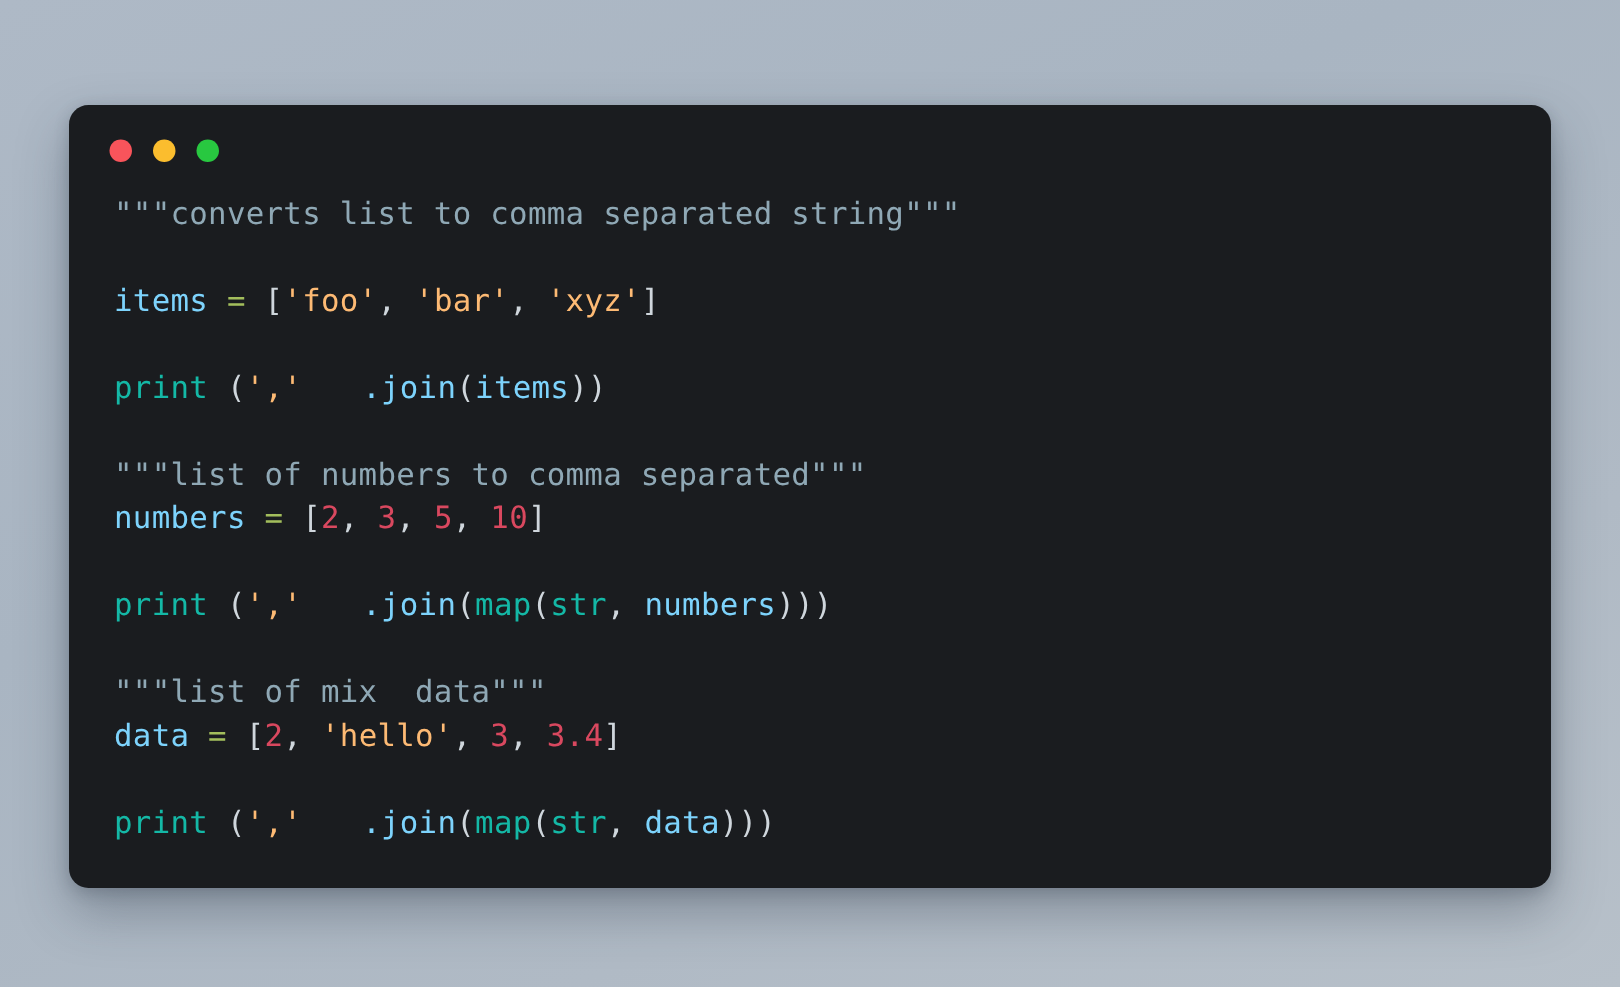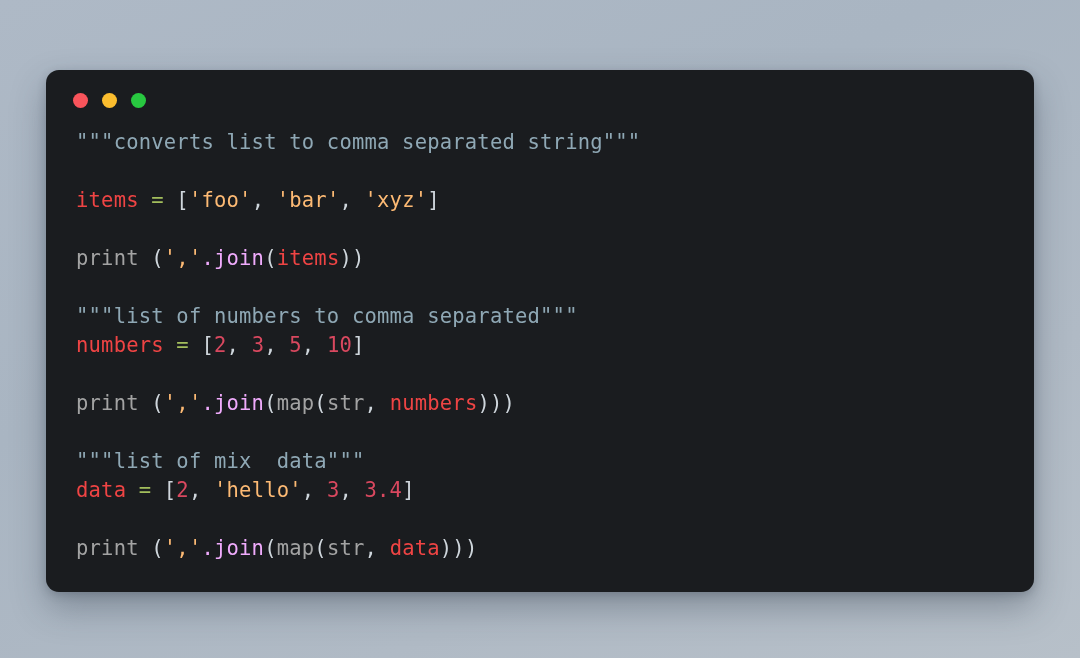--- a/index.html
+++ b/index.html
@@ -87,24 +87,24 @@
     display: block;
     min-height: 29px;
   }
   .ln.blank {
     height: 29px;
   }
 
   
   .t-doc    { color: #8fa8b5; }
   .t-str    { color: #fdba74; }
-  .t-name   { color: #ef4444; }
-  .t-fn     { color: #a3a3a3; }
+  .t-name   { color: #7dd3fc; }
+  .t-fn     { color: #14b8a6; }
   .t-op     { color: #a3be5c; }
-  .t-method { color: #f0abfc; }
+  .t-method { color: #7dd3fc; margin-left: 40px; }
   .t-num    { color: #d9485f; }
   .t-punct  { color: #cfd6dc; }
 </style>
 </head>
 <body>
 
 <div class="stage">
 
   <div class="code-card">
 

